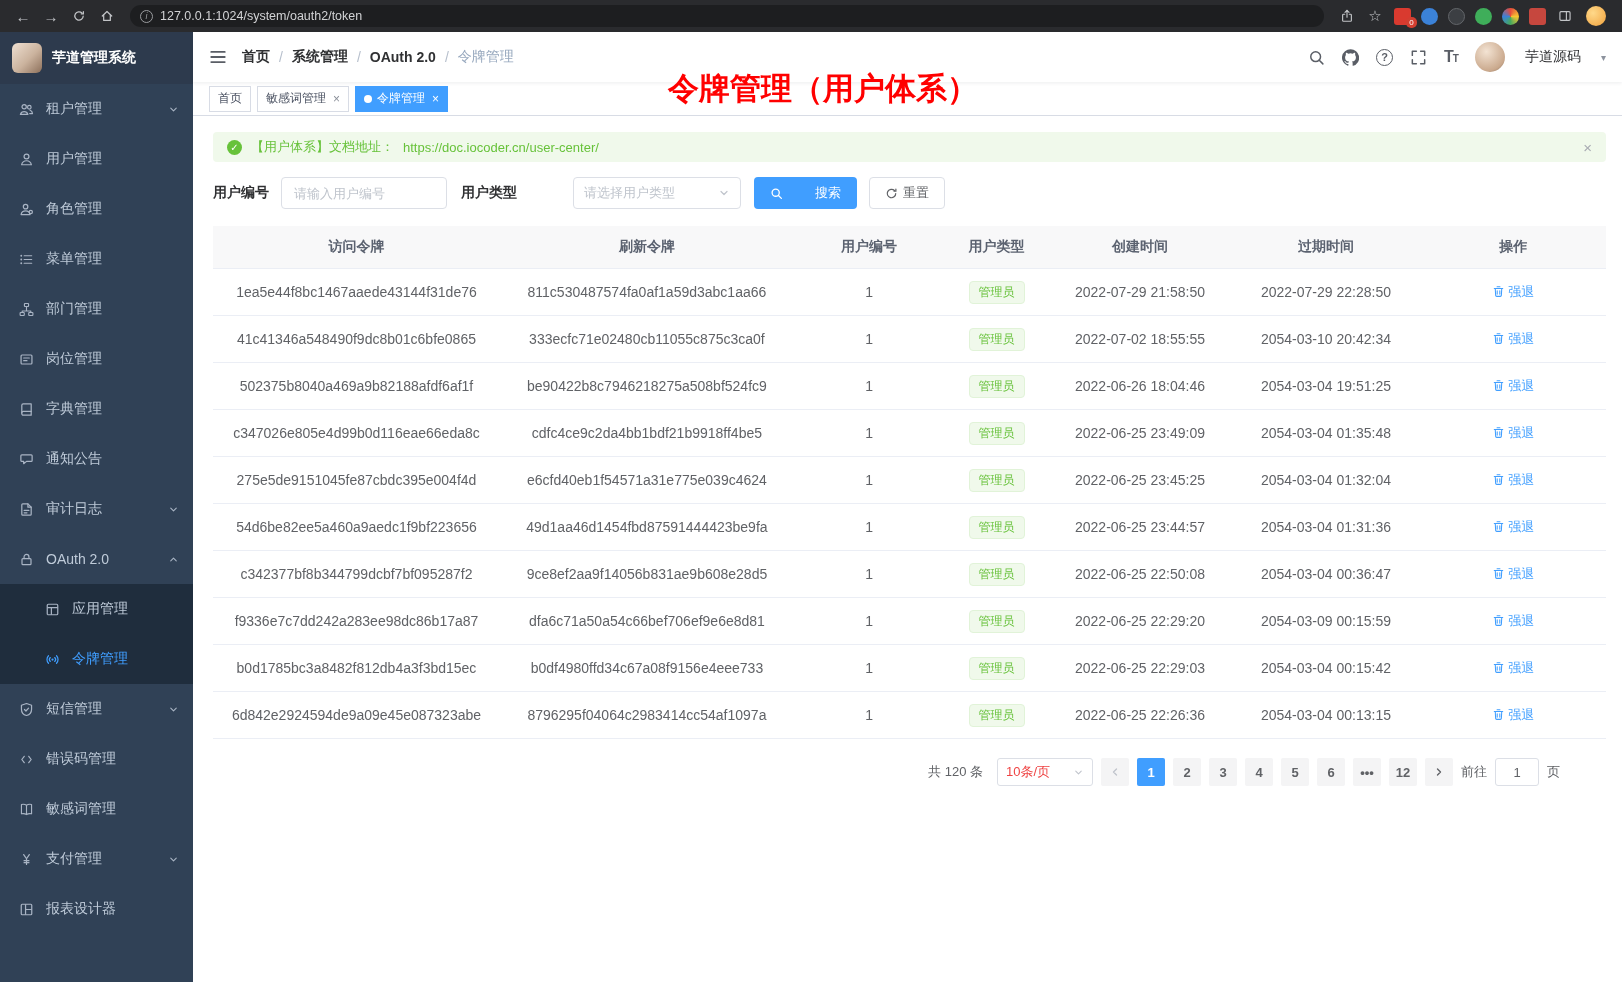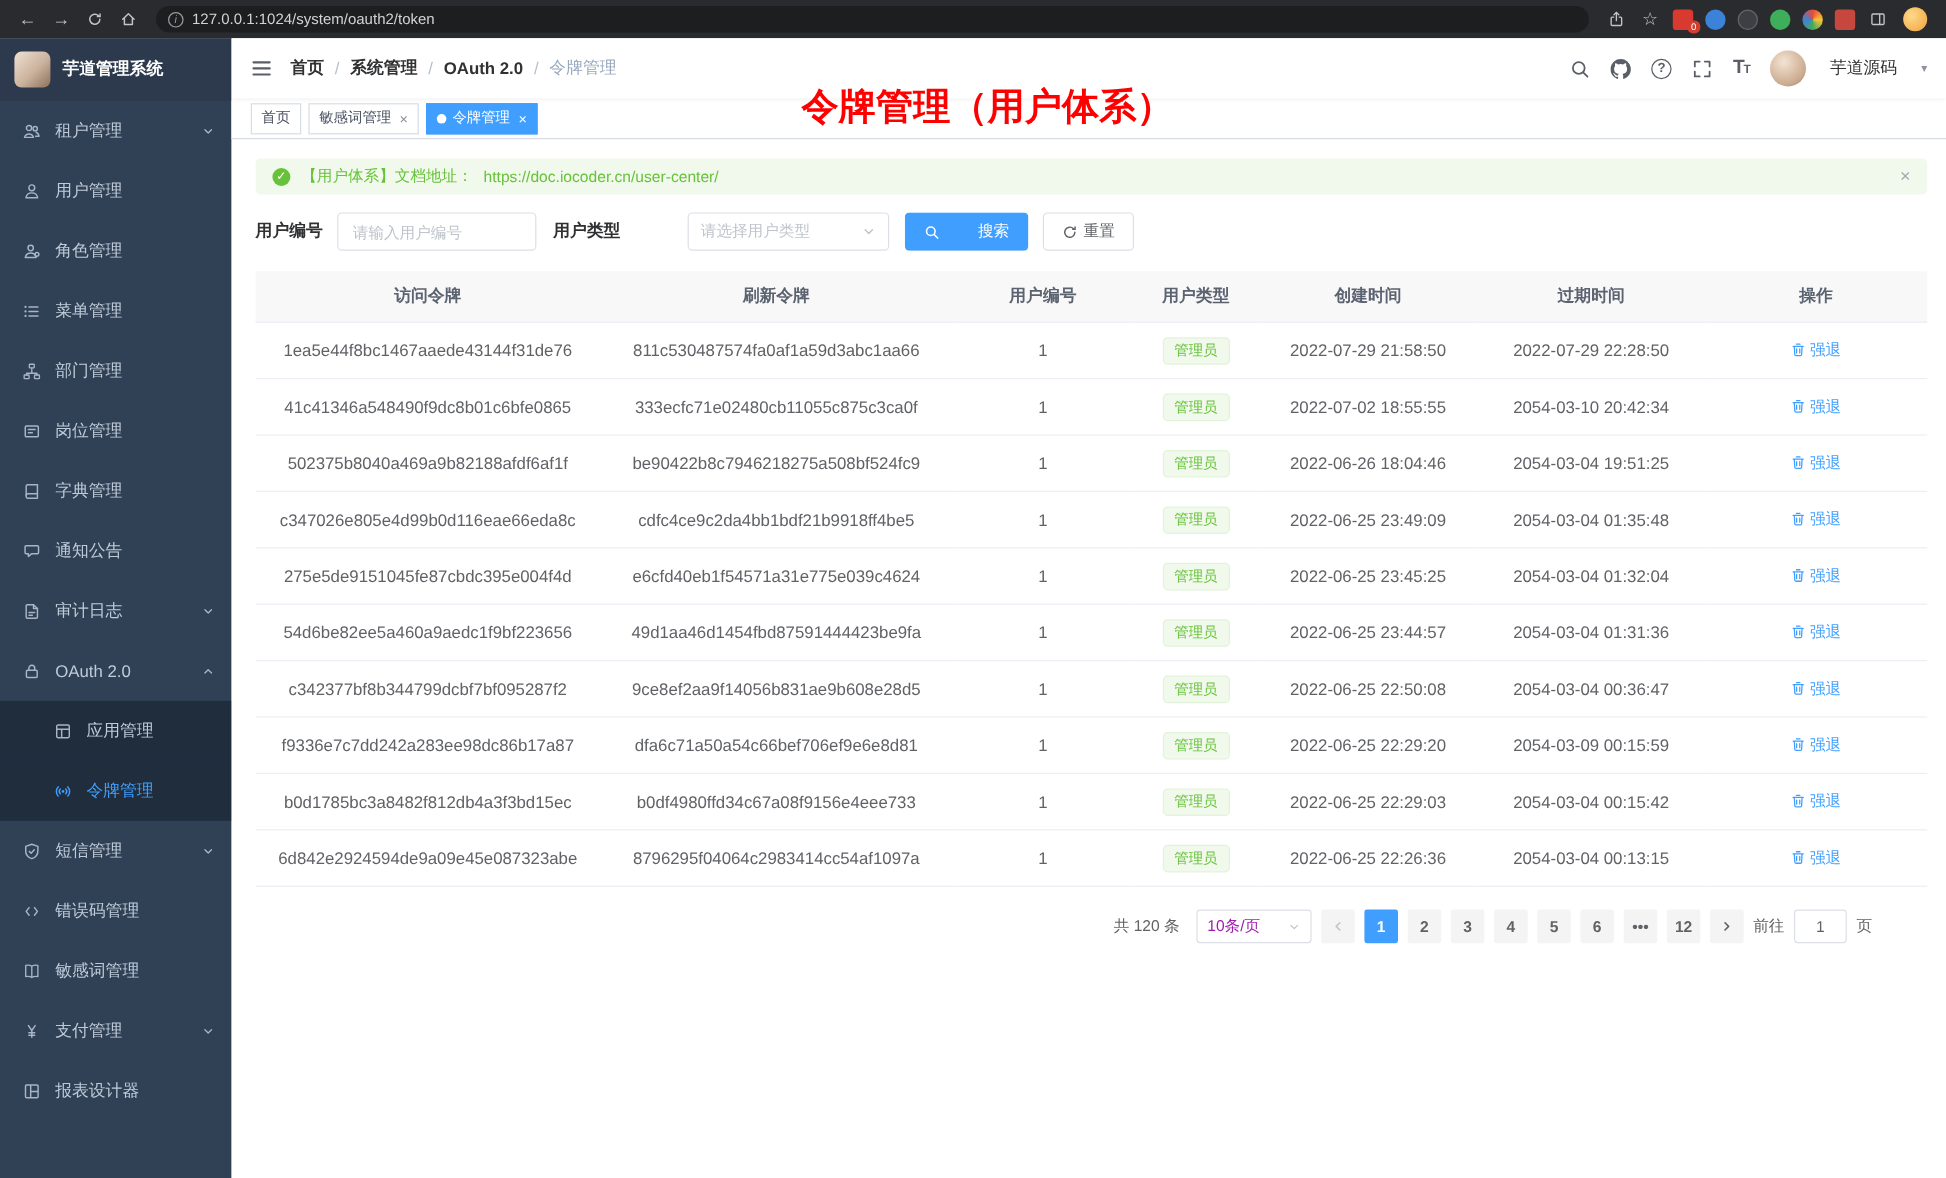--- a/index.html
+++ b/index.html
@@ -112,21 +112,21 @@
   .type-tag { display:inline-block; background:#f0f9eb; border:1px solid #e1f3d8; color:#67c23a;
               font-size:12px; padding:2px 9px; border-radius:4px; }
   .action-link { color:#409eff; font-size:13px; display:inline-flex; align-items:center; gap:3px;
                  cursor:pointer; text-decoration:none; }
   .action-link svg { width:13px; height:13px; }
 
   .pager { display:flex; align-items:center; justify-content:flex-end; gap:8px; margin-top:19px;
            padding-right:46px; font-size:13px; color:#606266; }
   .pager .total { margin-right:6px; }
   .size-select { width:96px; height:28px; border:1px solid #dcdfe6; border-radius:3px; display:flex;
-                 align-items:center; justify-content:space-between; padding:0 8px; color:#a21caf; cursor:pointer; }
+                 align-items:center; justify-content:space-between; padding:0 8px; color:#ef4444; cursor:pointer; }
   .size-select svg { width:11px; height:11px; color:#c0c4cc; }
   .page-btn, .nav-btn { min-width:28px; height:28px; border:none; background:#f4f4f5; border-radius:2px;
               color:#606266; font-size:13px; cursor:pointer; font-weight:600; font-family:inherit;
               display:inline-flex; align-items:center; justify-content:center; }
   .page-btn.active { background:#409eff; color:#fff; }
   .nav-btn svg { width:12px; height:12px; }
   .nav-btn.prev { color:#c0c4cc; }
   #pager-pages { display:flex; gap:8px; }
   .goto-input { width:44px; height:28px; border:1px solid #dcdfe6; border-radius:3px; text-align:center;
                 font-size:13px; color:#606266; outline:none; font-family:inherit; }

